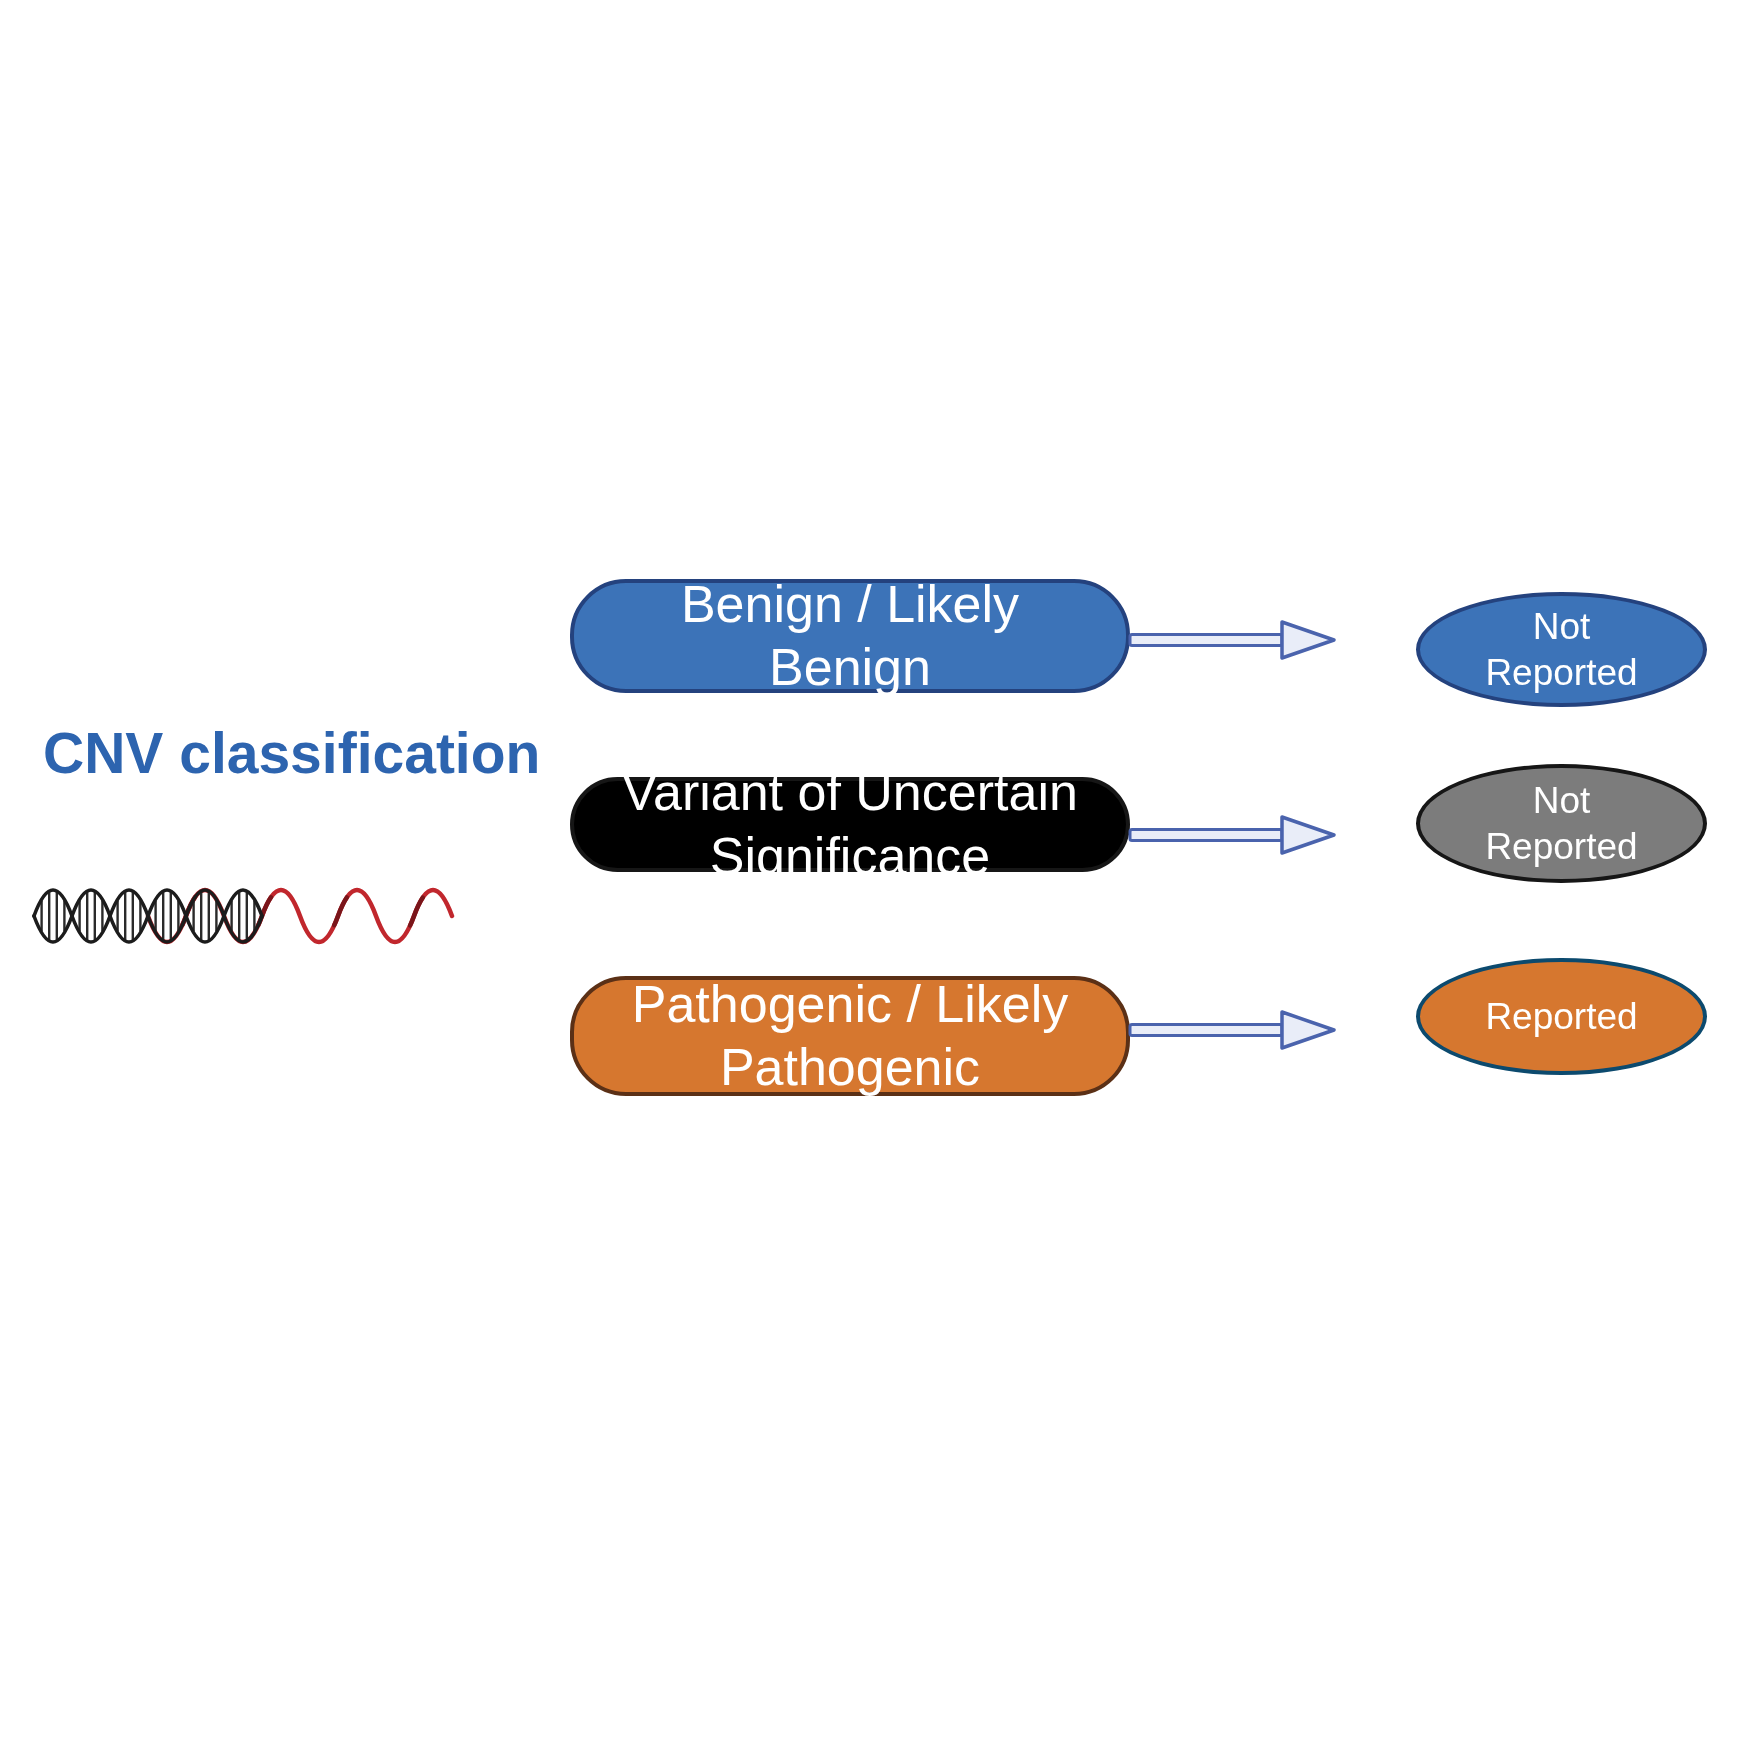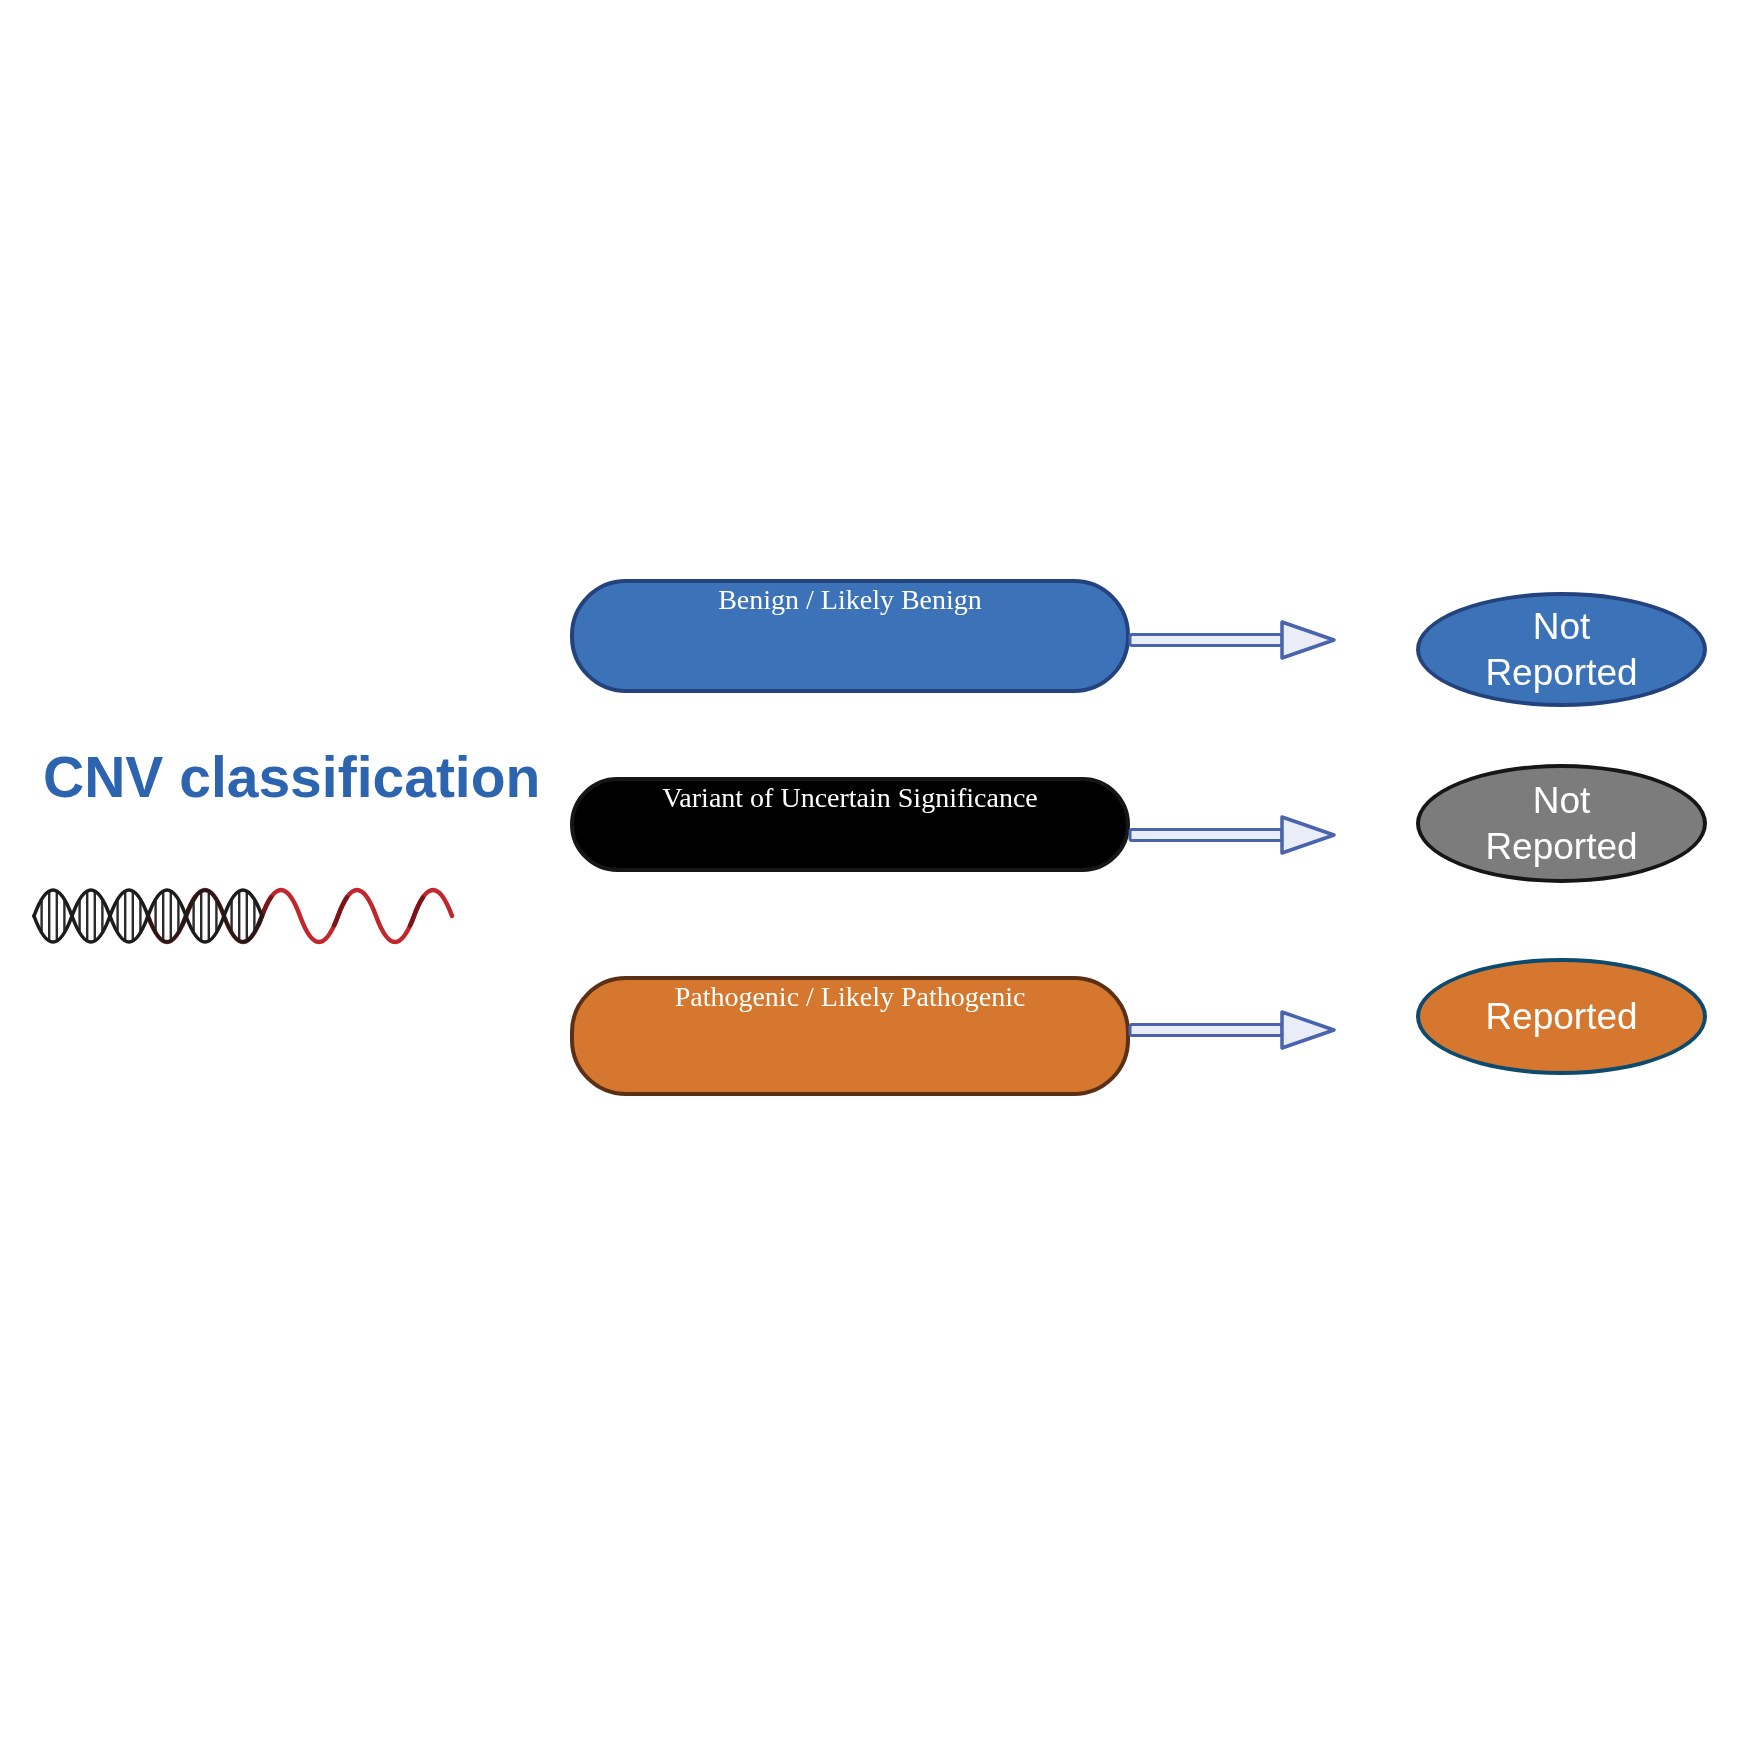--- a/index.html
+++ b/index.html
@@ -1,30 +1,30 @@
 <!DOCTYPE html>
 <html><head>
 <meta charset="utf-8">
 <style>
   html,body{margin:0;padding:0;background:#ffffff;}
   .canvas{
     position:relative;width:1755px;height:1755px;background:#ffffff;
     font-family:"Liberation Sans", sans-serif;overflow:hidden;
   }
   .figure-title{
-    position:absolute;left:43px;top:744px;width:460px;
+    position:absolute;left:43px;top:720px;width:460px;
     font-size:57px;font-weight:700;color:#2d64af;letter-spacing:0px;
     white-space:nowrap;
   }
   .dna{position:absolute;left:28px;top:880px;}
   .pill{
     position:absolute;left:570px;width:560px;
-    display:flex;align-items:flex-start;justify-content:center;text-align:center;
-    border-radius:56px;color:#ffffff;font-size:28px;line-height:1.22;
-    box-sizing:border-box;padding:0 42px;font-family:Liberation Serif, serif;
+    display:flex;align-items:center;justify-content:center;text-align:center;
+    border-radius:56px;color:#ffffff;font-size:52px;line-height:1.22;
+    box-sizing:border-box;padding:0 42px;
   }
   .pill-benign{top:579px;height:114px;background:#3c73b8;border:4px solid #24427e;}
   .pill-vus{top:777px;height:95px;background:#000000;border:4px solid #161616;}
   .pill-pathogenic{top:976px;height:120px;background:#d6772f;border:4px solid #5b3016;}
   .ellipse{
     position:absolute;left:1416px;width:291px;
     display:flex;align-items:center;justify-content:center;text-align:center;
     border-radius:50%;color:#ffffff;font-size:37px;line-height:1.24;
     box-sizing:border-box;
   }

